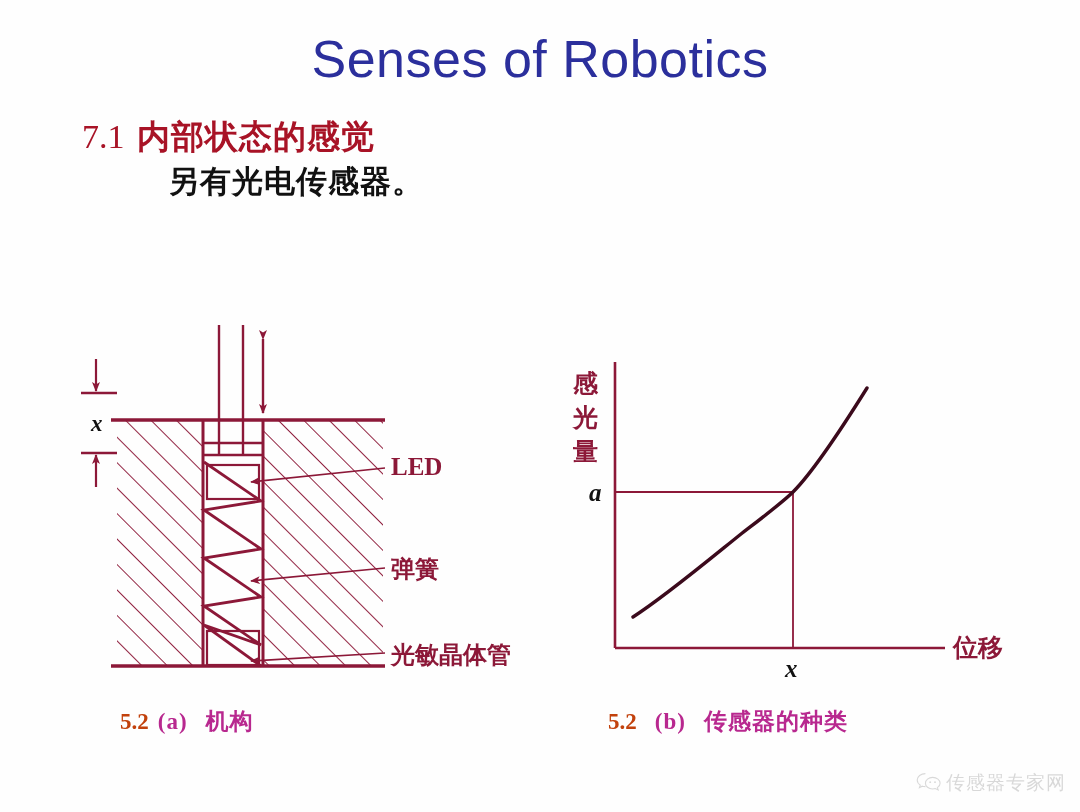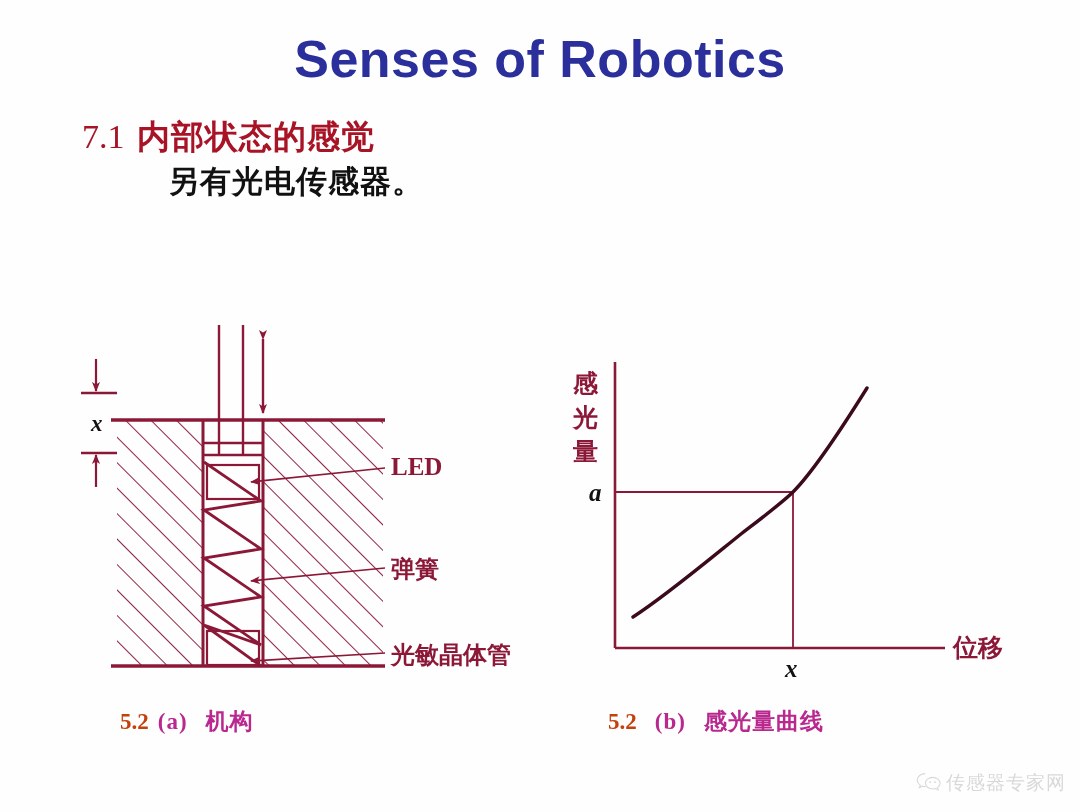--- a/index.html
+++ b/index.html
@@ -18,21 +18,21 @@
 
   
   #slide-title {
     position: absolute;
     top: 32px;
     left: 0;
     width: 1080px;
     text-align: center;
     font-family: "Liberation Sans", sans-serif;
     font-size: 52px;
-    font-weight: 700;
+    font-weight: 400;
     color: #2b2f9c;
     letter-spacing: 0.5px;
     line-height: 1.05;
   }
 
   
   #heading-section {
     position: absolute;
     top: 117px;
     left: 82px;
@@ -259,21 +259,21 @@
 
 <div class="caption" id="caption-a">
   <span class="cnum">5.2</span>
   <span class="clet">(a)</span>
   &nbsp;<span>机构</span>
 </div>
 
 <div class="caption" id="caption-b">
   <span class="cnum">5.2</span>
   &nbsp;<span class="clet">(b)</span>
-  &nbsp;<span>感光量曲线</span>
+  &nbsp;<span>传感器的种类</span>
 </div>
 
 <div id="watermark">
   <span class="wm-icon">
     <svg width="26" height="22" viewBox="0 0 26 22" xmlns="http://www.w3.org/2000/svg">
       <path d="M9.4,1.6 C4.8,1.6 1.2,4.5 1.2,8.1 C1.2,10.1 2.4,11.9 4.3,13.1
                L3.4,15.6 L6.3,14.2 C7.3,14.5 8.3,14.6 9.4,14.6" fill="none" stroke="#9d9d9d" stroke-width="1.1"></path>
       <path d="M16.6,5.4 C12.6,5.4 9.4,8 9.4,11.2 C9.4,14.4 12.6,17 16.6,17
                C17.6,17 18.5,16.9 19.3,16.6 L22.2,18 L21.4,15.6
                C23.1,14.5 24.1,13 24.1,11.2 C24.1,8 20.9,5.4 16.6,5.4 Z" fill="none" stroke="#9d9d9d" stroke-width="1.1"></path>

